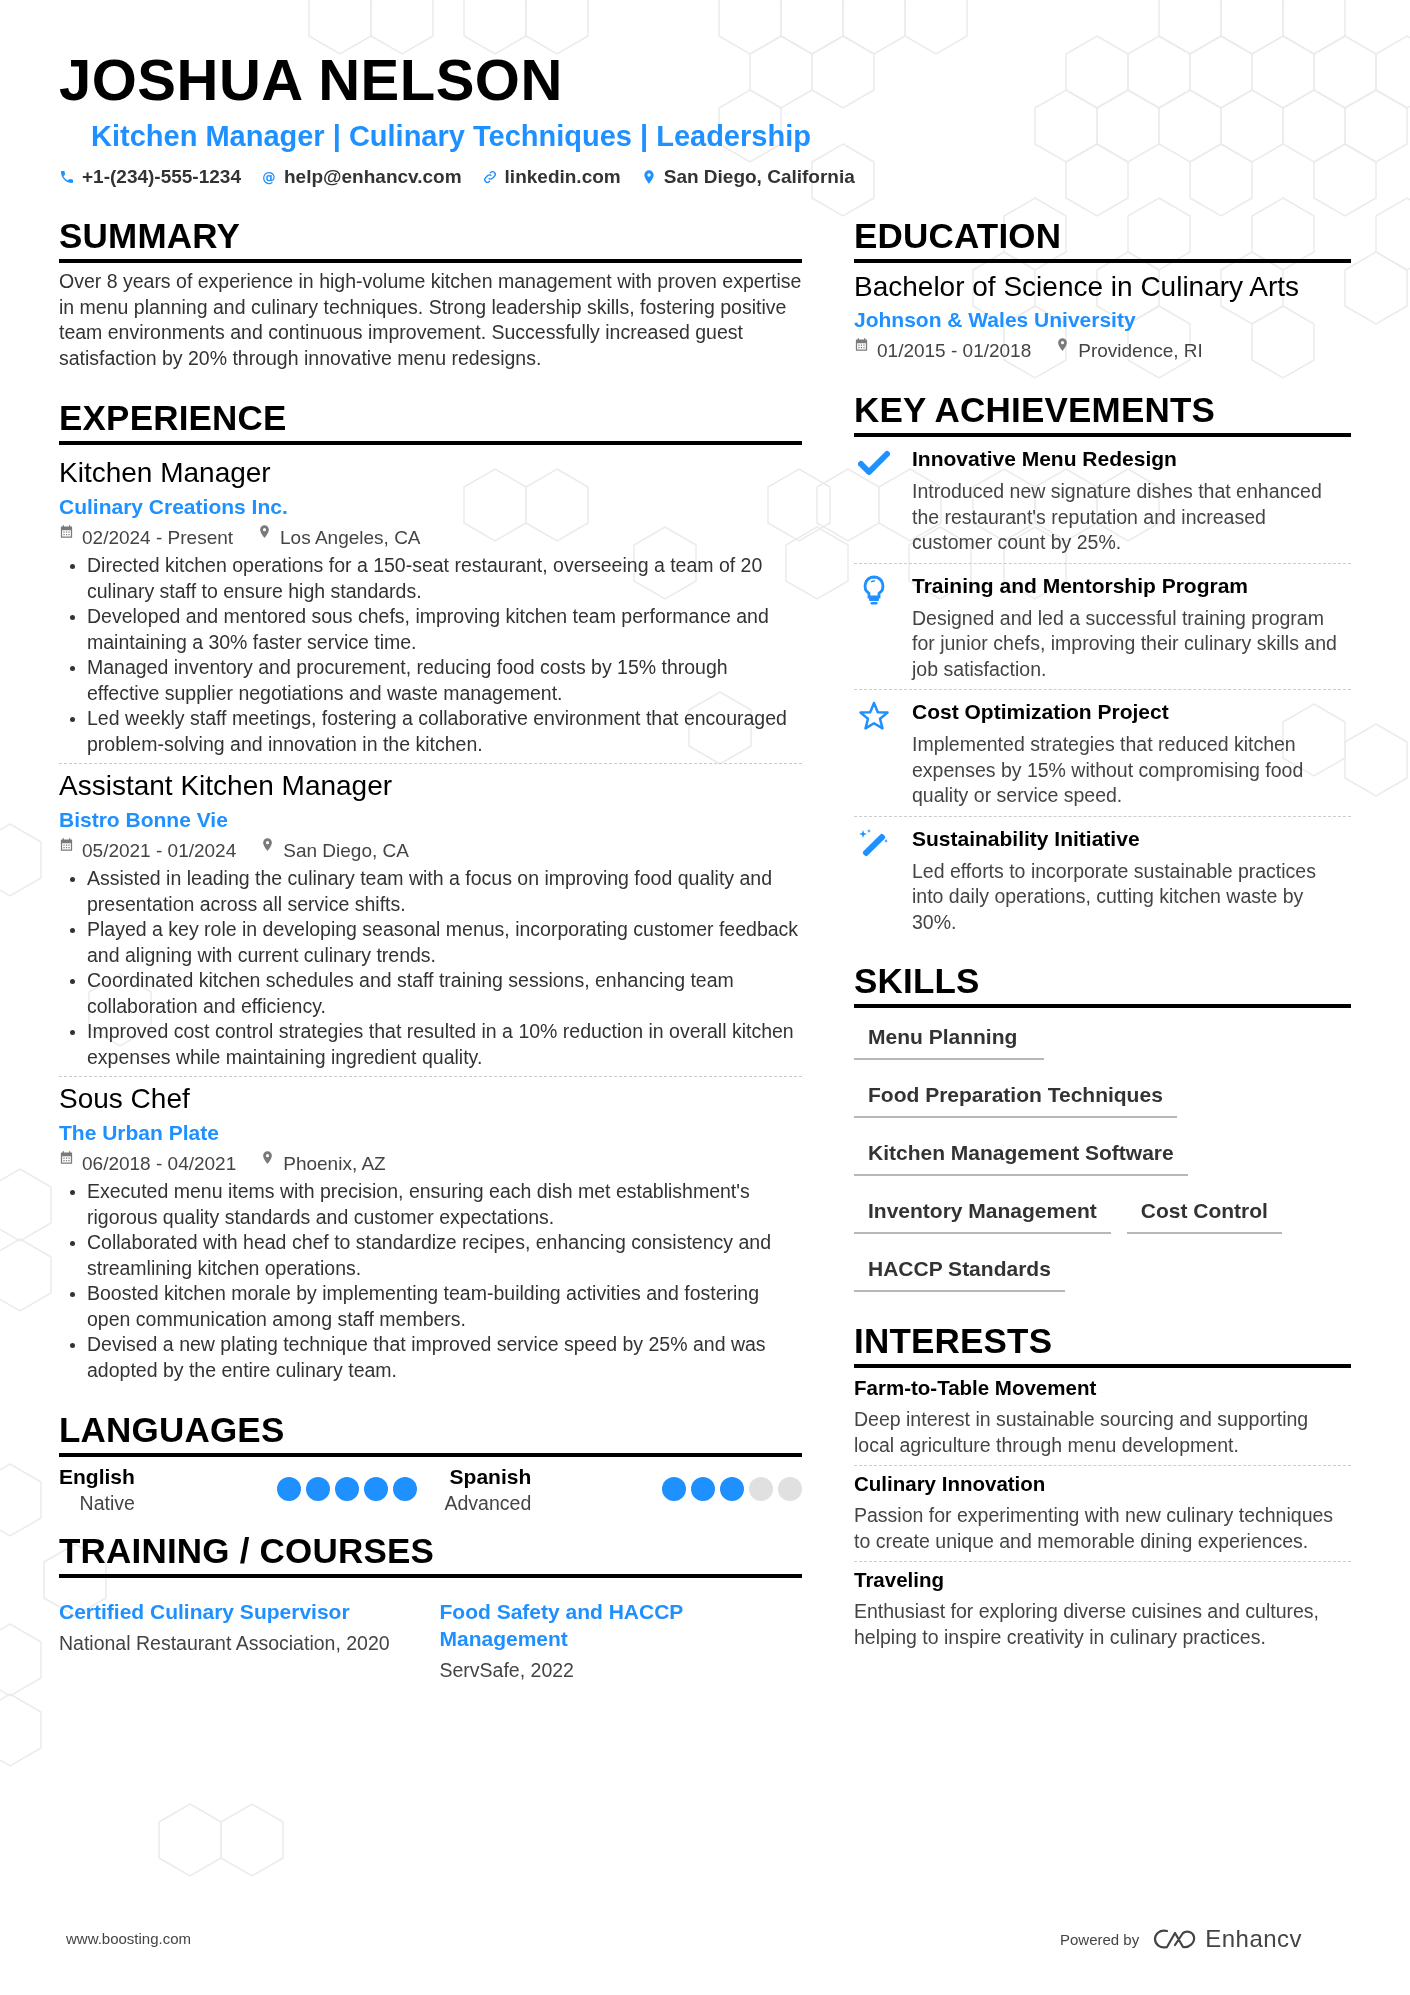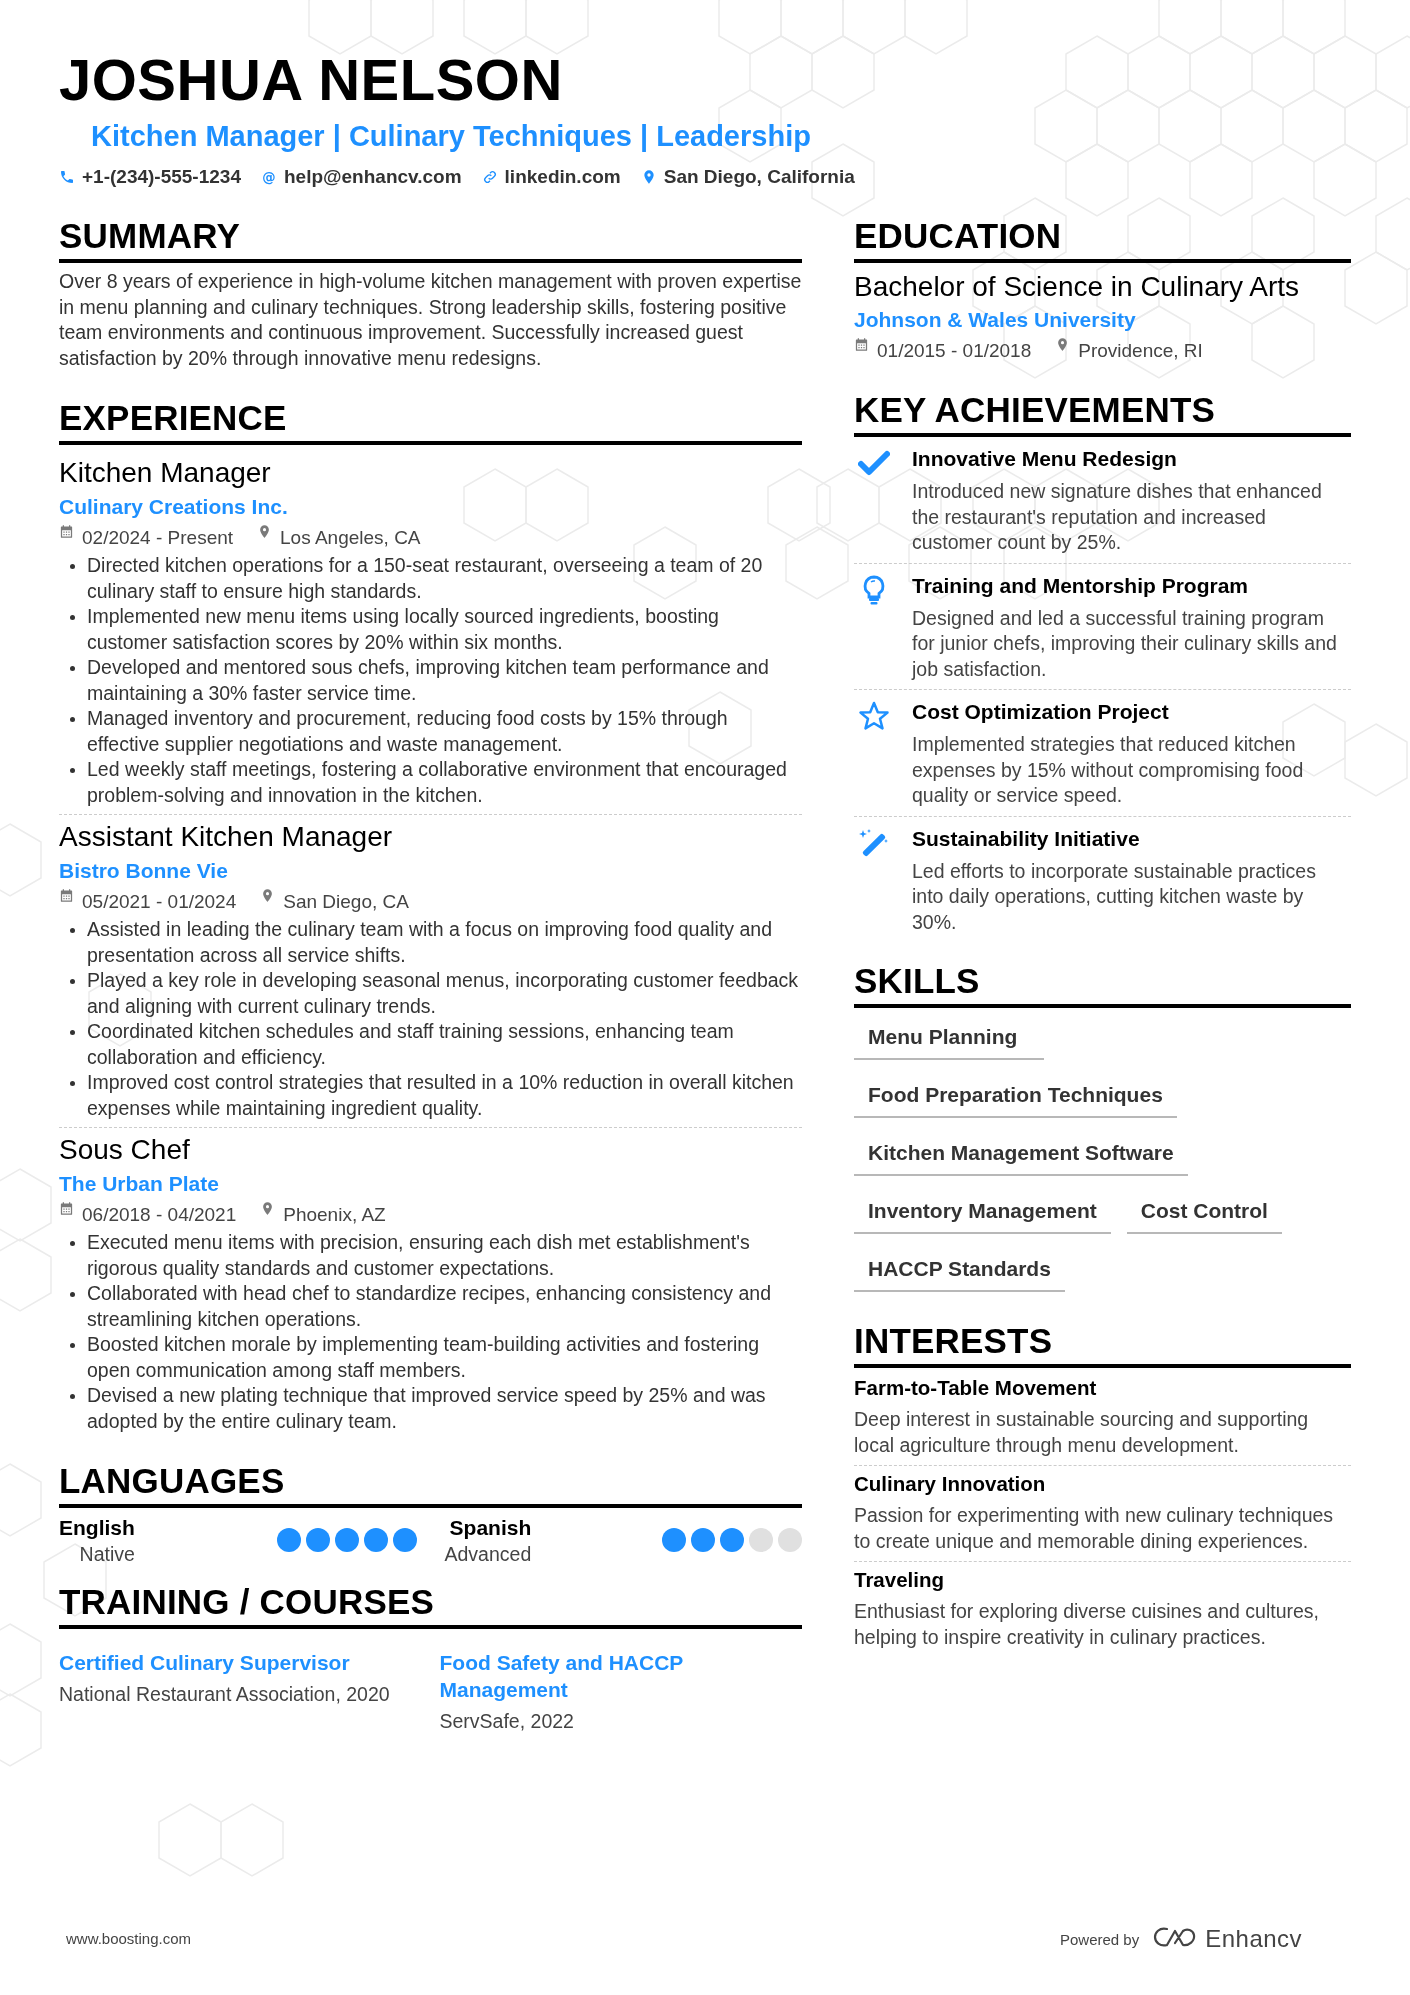--- a/index.html
+++ b/index.html
@@ -68,21 +68,21 @@
 
   
   .int-item { padding: 4px 0 7px 0; border-bottom: 1.5px dashed #cccccc; }
   .int-item.last { border-bottom: none; }
   .int-title { font-size: 20.5px; font-weight: 700; color: #000; line-height: 28px; }
   .int-desc { font-size: 19.5px; color: #444; line-height: 25.5px; margin-top: 5px; }
 
   
   .footer-left { position: absolute; left: 66px; top: 1930px; font-size: 15px; color: #444; }
   .footer-right { position: absolute; left: 1060px; top: 1925px; display: flex; align-items: center; gap: 14px; font-size: 15px; color: #444; }
-  .brand { display: flex; align-items: flex-start; gap: 8px; font-size: 24px; color: #444; letter-spacing: 0.5px; }
+  .brand { display: flex; align-items: center; gap: 8px; font-size: 24px; color: #444; letter-spacing: 0.5px; }
 </style>
 </head>
 <body>
 
 <svg class="bg-hex" viewBox="0 0 1410 1995" xmlns="http://www.w3.org/2000/svg">
   <defs>
     <g id="hx">
         <polygon points="0,-36 31,-18 31,18 0,36 -31,18 -31,-18" fill="none" stroke="#ebebeb" stroke-width="1.5"></polygon>
       </g>
   </defs>
@@ -211,21 +211,20 @@
           </span>
           <span class="meta-item">
             <svg viewBox="0 0 24 24">
                 <path d="M12 2a7 7 0 0 0-7 7c0 5 7 13 7 13s7-8 7-13a7 7 0 0 0-7-7zm0 9.5a2.5 2.5 0 1 1 0-5 2.5 2.5 0 0 1 0 5z"></path>
               </svg>
             <span>Los Angeles, CA</span>
           </span>
         </div>
         <ul class="bullets">
           <li>Directed kitchen operations for a 150-seat restaurant, overseeing a team of 20 culinary staff to ensure high standards.</li>
-          <li>Implemented new menu items using locally sourced ingredients, boosting customer satisfaction scores by 20% within six months.</li>
           <li>Developed and mentored sous chefs, improving kitchen team performance and maintaining a 30% faster service time.</li>
           <li>Managed inventory and procurement, reducing food costs by 15% through effective supplier negotiations and waste management.</li>
           <li>Led weekly staff meetings, fostering a collaborative environment that encouraged problem-solving and innovation in the kitchen.</li>
         </ul>
       </div>
 
       <div class="exp-item">
         <div class="exp-title">Assistant Kitchen Manager</div>
         <div class="exp-company">Bistro Bonne Vie</div>
         <div class="meta">

